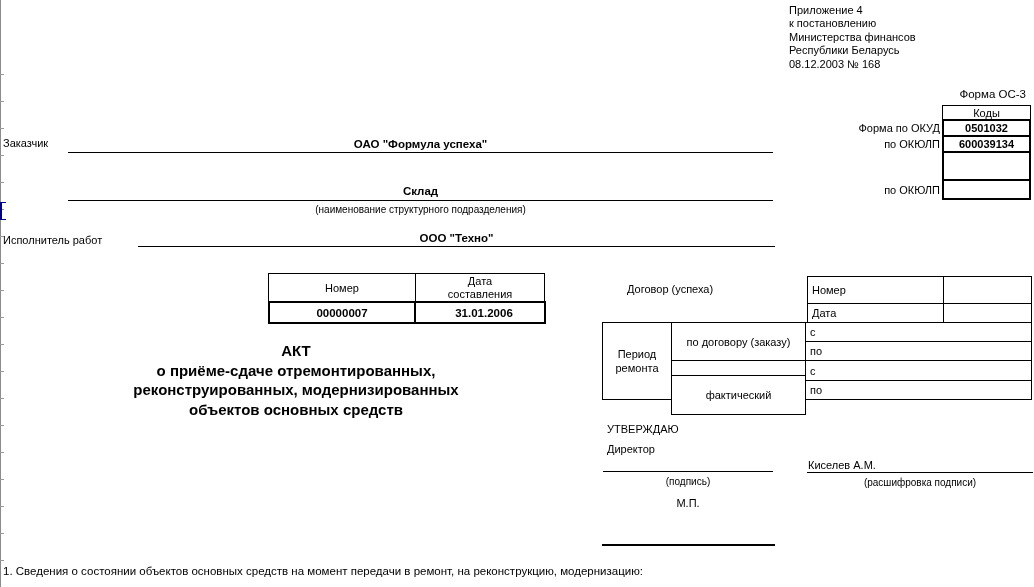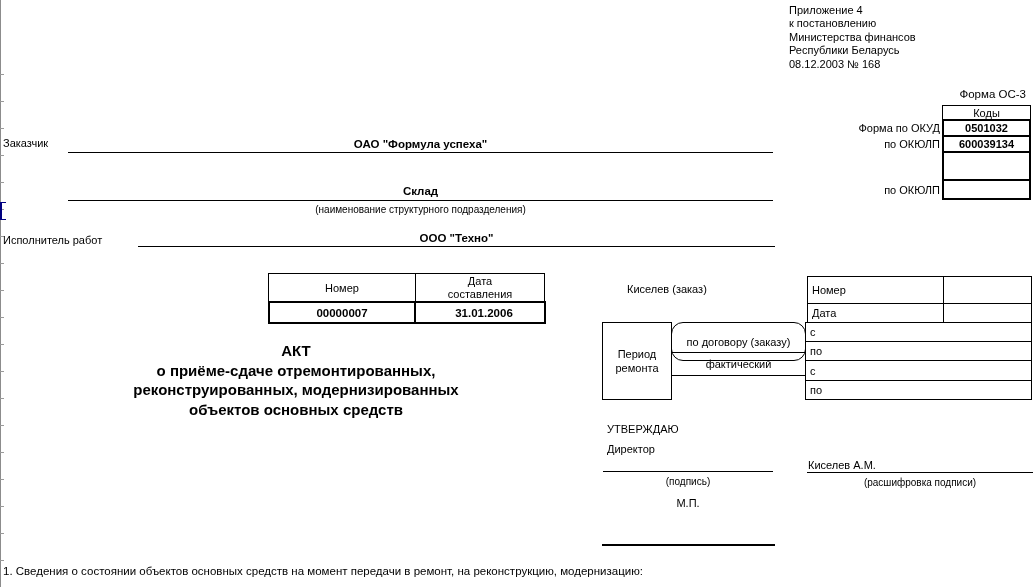--- a/index.html
+++ b/index.html
@@ -75,31 +75,31 @@
   <div class="cell cell2 b" style="left:268px;top:301px;width:148px;height:23px;font-size:11.5px;">00000007</div>
   <div class="cell cell2 b" style="left:414px;top:301px;width:132px;height:23px;font-size:11.5px;padding-left:8px;">31.01.2006</div>
 
   <div class="title-block">
     <div>АКТ</div>
     <div>о приёме-сдаче отремонтированных,</div>
     <div>реконструированных, модернизированных</div>
     <div>объектов основных средств</div>
   </div>
 
-  <div class="abs" style="left:627px;top:283px;">Киселев (заказ)</div>
+  <div class="abs" style="left:627px;top:283px;">Договор (успеха)</div>
   <div class="cell cell-left" style="left:807px;top:276px;width:137px;height:28px;">Номер</div>
   <div class="cell" style="left:943px;top:276px;width:89px;height:28px;"></div>
   <div class="cell cell-left" style="left:807px;top:303px;width:137px;height:20px;">Дата</div>
   <div class="cell" style="left:943px;top:303px;width:89px;height:20px;"></div>
 
   <div class="cell" style="left:602px;top:322px;width:70px;height:78px;line-height:14px;">
     <span style="display:block;width:56px;margin:auto;">Период ремонта</span>
   </div>
-  <div class="cell" style="left:671px;top:322px;width:135px;height:39px;border-radius:12px;">по договору (заказу)</div>
-  <div class="cell" style="left:671px;top:352px;width:135px;height:24px;">фактический</div>
+  <div class="cell" style="left:671px;top:322px;width:135px;height:39px;">по договору (заказу)</div>
+  <div class="cell" style="left:671px;top:375px;width:135px;height:40px;">фактический</div>
   <div class="cell cell-left" style="left:805px;top:322px;width:227px;height:20px;">с</div>
   <div class="cell cell-left" style="left:805px;top:341px;width:227px;height:20px;">по</div>
   <div class="cell cell-left" style="left:805px;top:360px;width:227px;height:21px;">с</div>
   <div class="cell cell-left" style="left:805px;top:380px;width:227px;height:20px;">по</div>
 
   <div class="abs" style="left:607px;top:423px;">УТВЕРЖДАЮ</div>
   <div class="abs" style="left:607px;top:443px;">Директор</div>
 
   <div class="hline" style="left:603px;top:471px;width:170px;"></div>
   <div class="abs ctr cap" style="left:603px;top:476px;width:170px;">(подпись)</div>

